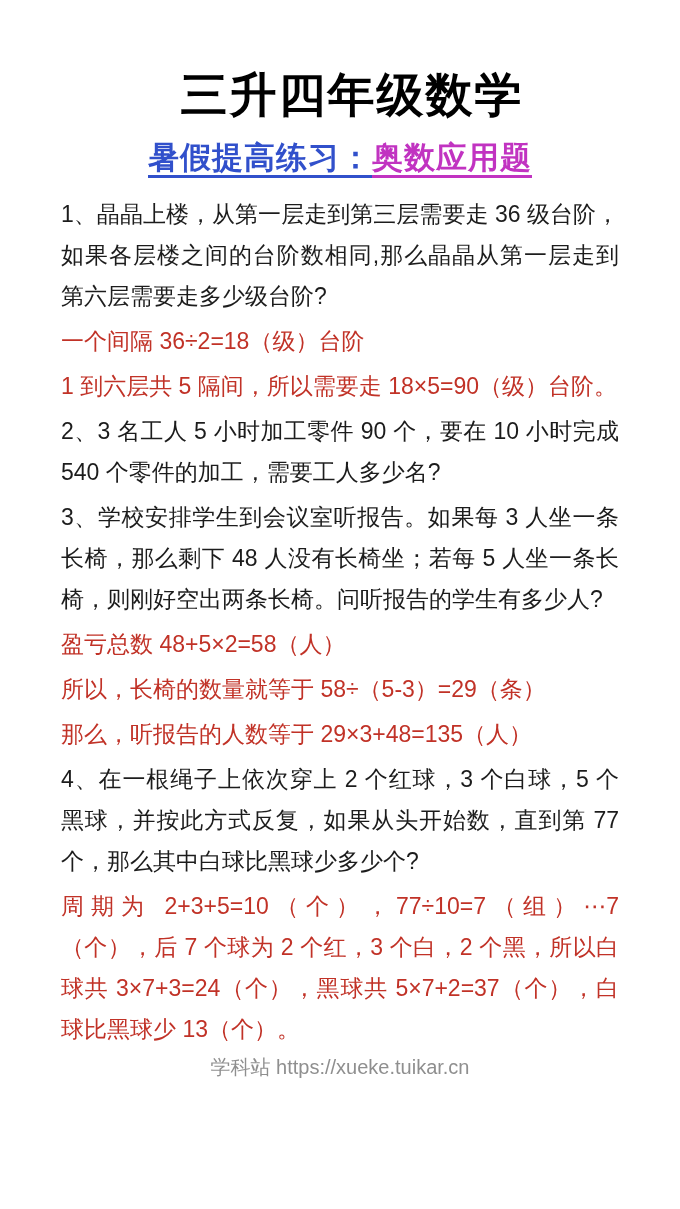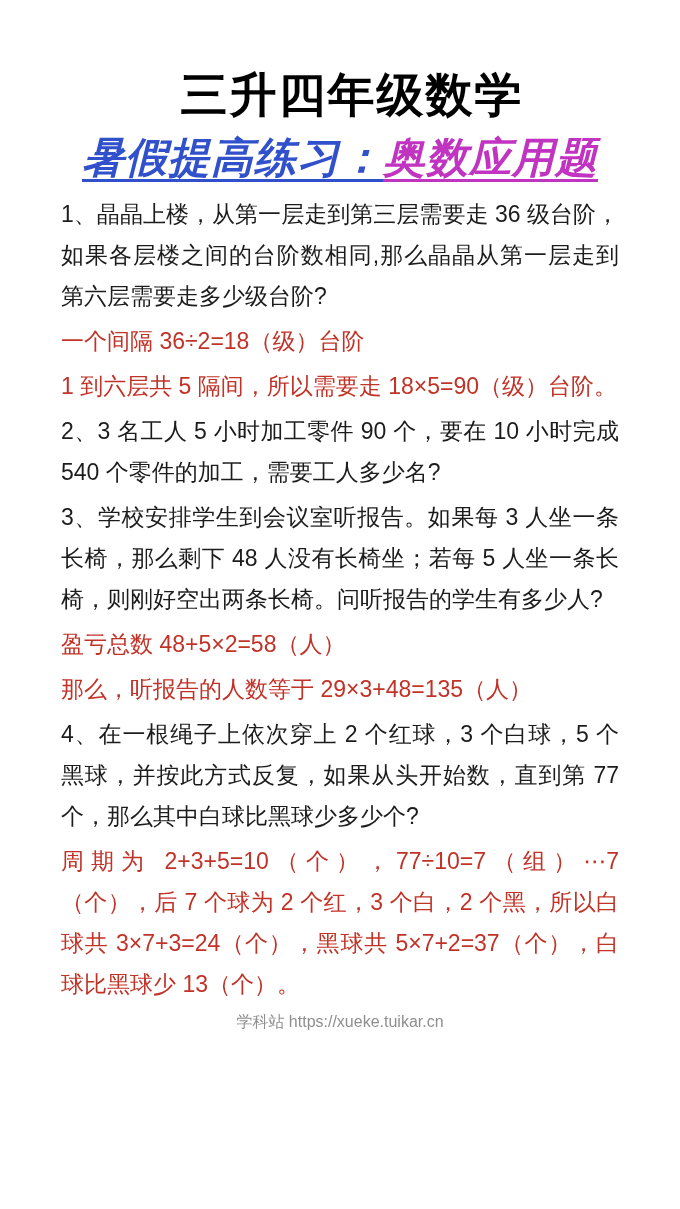--- a/index.html
+++ b/index.html
@@ -26,24 +26,23 @@
     font-size: 47px;
     line-height: 58px;
     color: #000000;
     letter-spacing: 2px;
     padding-left: 24px;
   }
   .page-subtitle {
     margin: 12px 0 0 0;
     text-align: center;
     font-weight: bold;
-    font-size: 42px;
+    font-size: 31px;
     line-height: 44px;
     letter-spacing: 1px;
-    font-style: italic;
   }
   .page-subtitle .sub-blue {
     color: var(--subtitle-blue);
     text-decoration: underline;
     text-decoration-thickness: 3px;
     text-underline-offset: 7px;
   }
   .page-subtitle .sub-magenta {
     color: var(--subtitle-magenta);
     text-decoration: underline;
@@ -58,39 +57,40 @@
     margin: 4px;
     font-size: 23px;
     line-height: 41px;
     text-align: justify;
   }
   .problems p.question { color: var(--question-color); }
   .problems p.answer   { color: var(--answer-color); }
   .page-footer {
     margin-top: 2px;
     text-align: center;
-    font-size: 16px;
+    font-size: 20px;
     line-height: 26px;
     color: var(--footer-color);
   }
 </style>
 </head>
 <body>
 
 <h1 class="page-title">三升四年级数学</h1>
 
 <h2 class="page-subtitle">
   <span class="sub-blue">暑假提高练习：</span><span class="sub-magenta">奥数应用题</span>
 </h2>
 
 <main class="problems">
     <p class="question">1、晶晶上楼，从第一层走到第三层需要走 36 级台阶，如果各层楼之间的台阶数相同,那么晶晶从第一层走到第六层需要走多少级台阶?</p>
     <p class="answer">一个间隔 36÷2=18（级）台阶</p>
     <p class="answer">1 到六层共 5 隔间，所以需要走 18×5=90（级）台阶。</p>
     <p class="question">2、3 名工人 5 小时加工零件 90 个，要在 10 小时完成 540 个零件的加工，需要工人多少名?</p>
     <p class="question">3、学校安排学生到会议室听报告。如果每 3 人坐一条长椅，那么剩下 48 人没有长椅坐；若每 5 人坐一条长椅，则刚好空出两条长椅。问听报告的学生有多少人?</p>
     <p class="answer">盈亏总数 48+5×2=58（人）</p>
+    <p class="answer">所以，长椅的数量就等于 58÷（5-3）=29（条）</p>
     <p class="answer">那么，听报告的人数等于 29×3+48=135（人）</p>
     <p class="question">4、在一根绳子上依次穿上 2 个红球，3 个白球，5 个黑球，并按此方式反复，如果从头开始数，直到第 77 个，那么其中白球比黑球少多少个?</p>
     <p class="answer">周期为 2+3+5=10（个），77÷10=7（组）⋯7（个），后 7 个球为 2 个红，3 个白，2 个黑，所以白球共 3×7+3=24（个），黑球共 5×7+2=37（个），白球比黑球少 13（个）。</p>
   </main>
 
 <div class="page-footer">学科站 https://xueke.tuikar.cn</div>
 
 </body></html>

